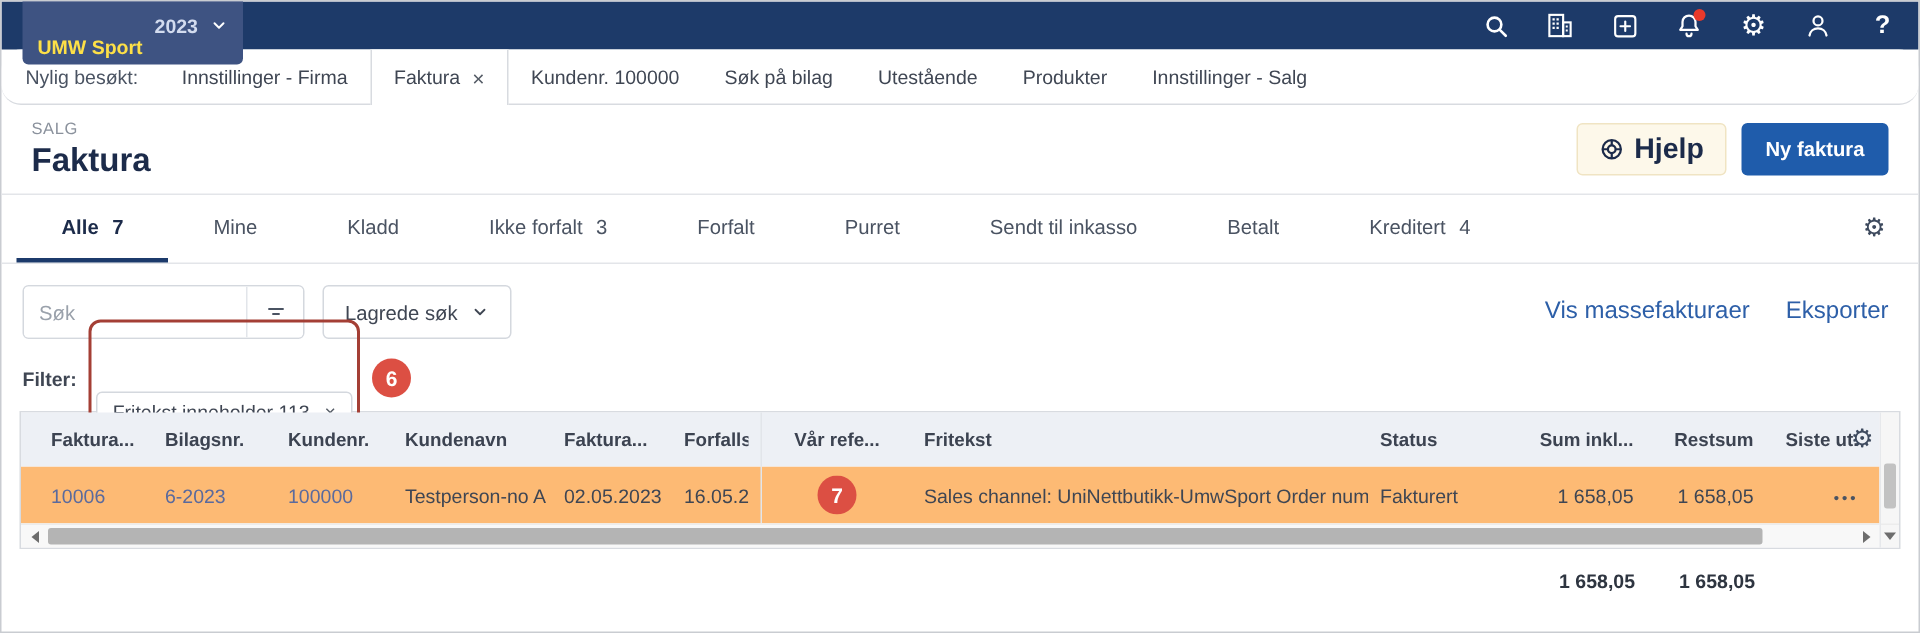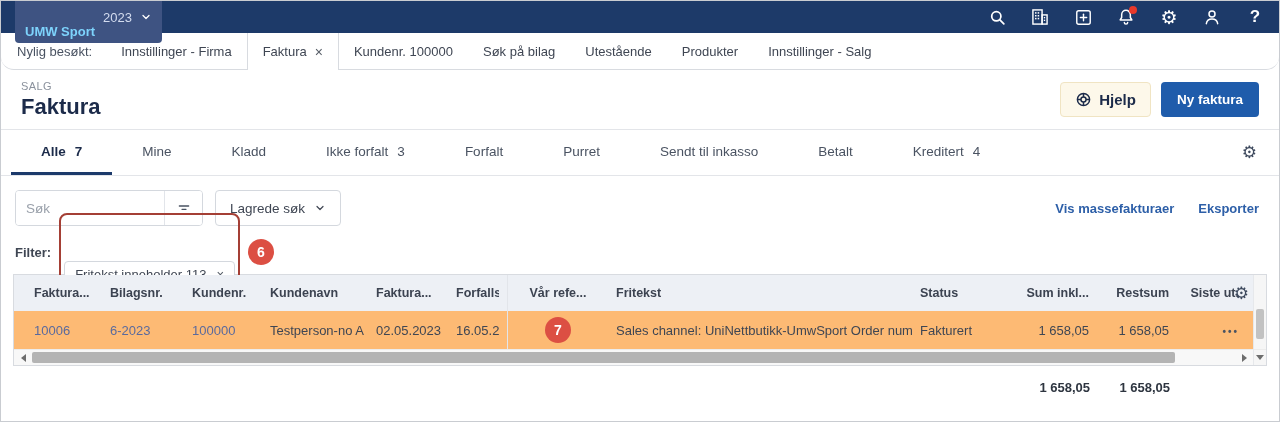--- a/index.html
+++ b/index.html
@@ -3,59 +3,59 @@
 <meta charset="utf-8">
 <style>
   * { margin:0; padding:0; box-sizing:border-box; }
   html,body { background:#fff; }
   body { font-family:"Liberation Sans", sans-serif; }
   .page { position:relative; width:1280px; height:422px; background:#fff; border:1px solid #c9ccd1; overflow:hidden; }
 
   
   .topbar { height:32px; background:#1d3a69; display:flex; align-items:center; padding:0 14px; }
   .company-btn { display:flex; align-items:center; gap:8px; background:#3e5382; border-radius:4px; padding:4px 10px; cursor:pointer; }
-  .company-btn .co { color:#7dd3fc; font-size:13px; font-weight:700;margin-top:28px; }
-  .company-btn .yr { color:#d3dcef; font-size:13px; font-weight:400; }
+  .company-btn .co { color:#fde047; font-size:13px; font-weight:700;margin-top:28px; }
+  .company-btn .yr { color:#d3dcef; font-size:13px; font-weight:700; }
   .topbar-icons { margin-left:auto; display:flex; align-items:center; gap:23px; }
   .tb-icon { position:relative; width:20px; height:20px; display:flex; align-items:center; justify-content:center; cursor:pointer; }
   .gear-glyph { font-family:"DejaVu Sans", sans-serif; font-size:19px; line-height:1; color:#fff; }
   .q-glyph { color:#fff; font-size:17px; font-weight:600; }
   .bell-dot { position:absolute; top:-1px; right:-1px; width:8px; height:8px; border-radius:50%; background:#e8392b; }
 
   
   .crumbs { height:37px; background:#fff; border-bottom:1px solid #d8dbe0; display:flex; align-items:stretch; font-size:13px; color:#3f4653;border-radius:13px; }
   .crumbs .lbl { display:flex; align-items:center; padding:0 14px 0 16px; color:#4a5362; }
   .crumb { display:flex; align-items:center; padding:14px 15px; cursor:pointer; white-space:nowrap; }
   .crumb.active { border-left:1px solid #d8dbe0; border-right:1px solid #d8dbe0; margin-bottom:-1px; background:#fff; gap:8px; }
   .crumb .x { color:#555c66; font-size:14px; }
 
   
   .pghead { height:60px; display:flex; align-items:center; padding:0 20px 0 20px; border-bottom:1px solid #e3e5e9; }
   .pghead .titles .sect { font-size:11px; letter-spacing:.4px; color:#8a919c; margin-bottom:2px; }
   .pghead .titles .title { font-size:22px; font-weight:700; color:#1c2b4a; }
   .pghead .actions { margin-left:auto; display:flex; gap:10px; }
-  .btn-help { display:flex; align-items:center; gap:7px; background:#fdf8ea; border:1px solid #f0e4c3; border-radius:4px; padding:0 14px; height:35px; font-size:15px; font-weight:700; color:#1c2b4a; cursor:pointer; }
+  .btn-help { display:flex; align-items:center; gap:7px; background:#fdf8ea; border:1px solid #f0e4c3; border-radius:4px; padding:0 14px; height:35px; font-size:19px; font-weight:700; color:#1c2b4a; cursor:pointer; }
   .btn-primary { background:#1f5cab; color:#fff; border:none; border-radius:4px; padding:0 16px; height:35px; font-size:13.5px; font-weight:700; cursor:pointer; font-family:"Liberation Sans",sans-serif; }
 
   
   .tabsrow { height:46px; display:flex; align-items:stretch; border-bottom:1px solid #e3e5e9; padding:0 10px; }
   .tab { display:flex; align-items:center; gap:9px; padding:0 30px; font-size:13.5px; color:#4a5362; cursor:pointer; border-bottom:3px solid transparent; white-space:nowrap; }
   .tab.active { color:#1c2b4a; font-weight:700; border-bottom-color:#1c3a6b; }
   .tabsrow .gear-right { margin-left:auto; display:flex; align-items:center; padding-right:12px; cursor:pointer; }
   .gear-dark { font-family:"DejaVu Sans", sans-serif; font-size:17px; color:#3e4a5e; line-height:1; }
 
   
   .toolbar { display:flex; align-items:center; margin:14px 20px 0 14px; }
   .searchbox { display:flex; align-items:stretch; width:188px; height:36px; border:1px solid #d4d8de; border-radius:4px; background:#fff; overflow:hidden; }
   .searchbox input { flex:1; border:none; outline:none; padding:0 10px; font-size:13.5px; color:#3f4653; font-family:"Liberation Sans",sans-serif; min-width:0; }
   .searchbox input::placeholder { color:#9aa1ab; }
   .filter-btn { width:38px; display:flex; align-items:center; justify-content:center; border-left:1px solid #e2e5ea; cursor:pointer; background:#fff; }
   .saved-btn { margin-left:12px; height:36px; display:flex; align-items:center; gap:9px; border:1px solid #d4d8de; border-radius:4px; background:#fff; padding:0 14px; font-size:13.5px; color:#3f4653; cursor:pointer; }
   .toolbar-links { margin-left:auto; display:flex; gap:24px; }
-  .toolbar-links a { font-size:13px; color:#2d5fa8; text-decoration:none; font-weight:700; cursor:pointer; }
+  .toolbar-links a { font-size:16px; color:#2d5fa8; text-decoration:none; font-weight:400; cursor:pointer; }
 
   
   .filterrow { display:flex; align-items:center; margin:10px 20px 0 14px; height:32px; }
   .filterrow .flabel { font-size:13px; font-weight:700; color:#3f4653; margin-right:8px; }
   .annot-ring { border:2px solid #a43f35; border-radius:8px; padding:2px 3px; display:flex; align-items:center; }
   .chip { display:flex; align-items:center; gap:10px; border:1px solid #d4d8de; border-radius:4px; background:#fff; padding:5px 10px; font-size:13px; color:#3f4653;margin-top:44px; }
   .chip .x { color:#555c66; font-size:13px; cursor:pointer; }
   .step-badge { width:26px; height:26px; border-radius:50%; background:#dc4f43; color:#fff; font-size:14px; font-weight:700; display:flex; align-items:center; justify-content:center; margin-left:8px; }
 
   

